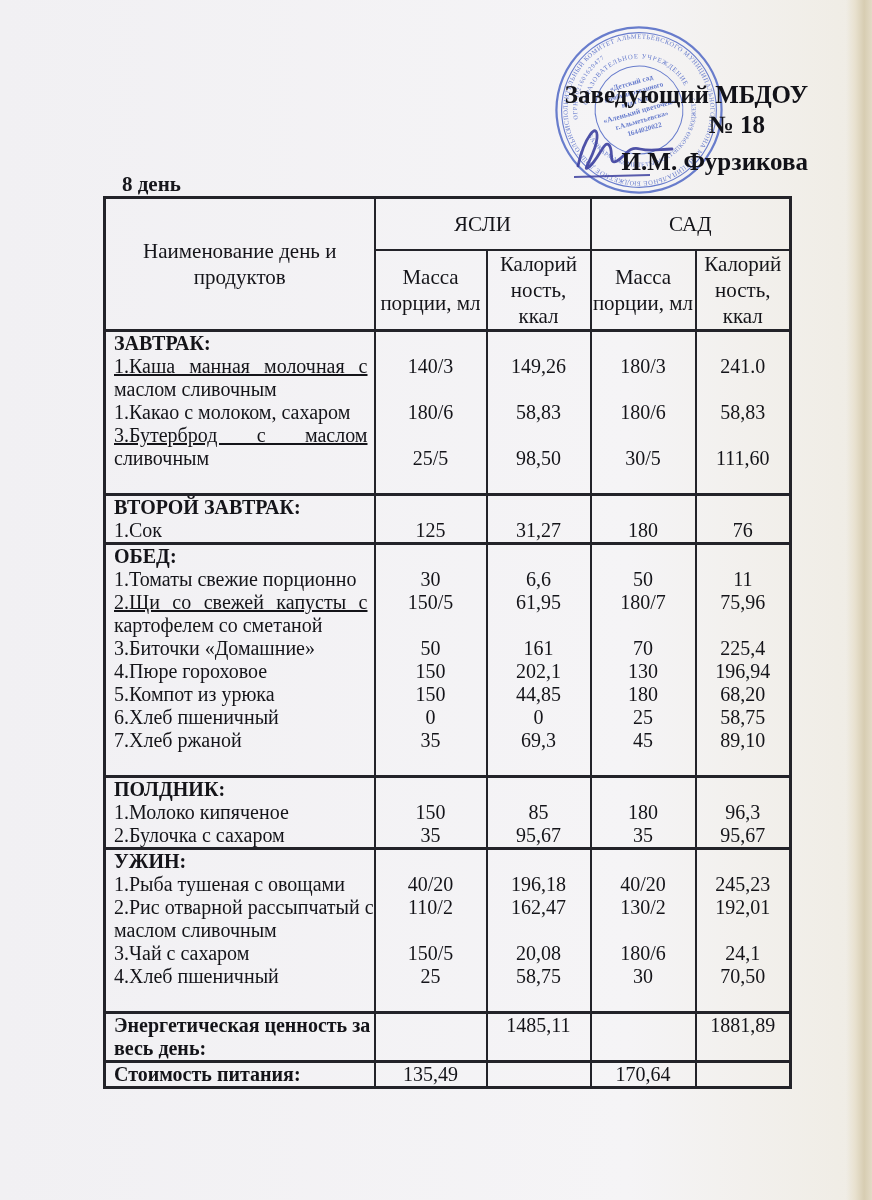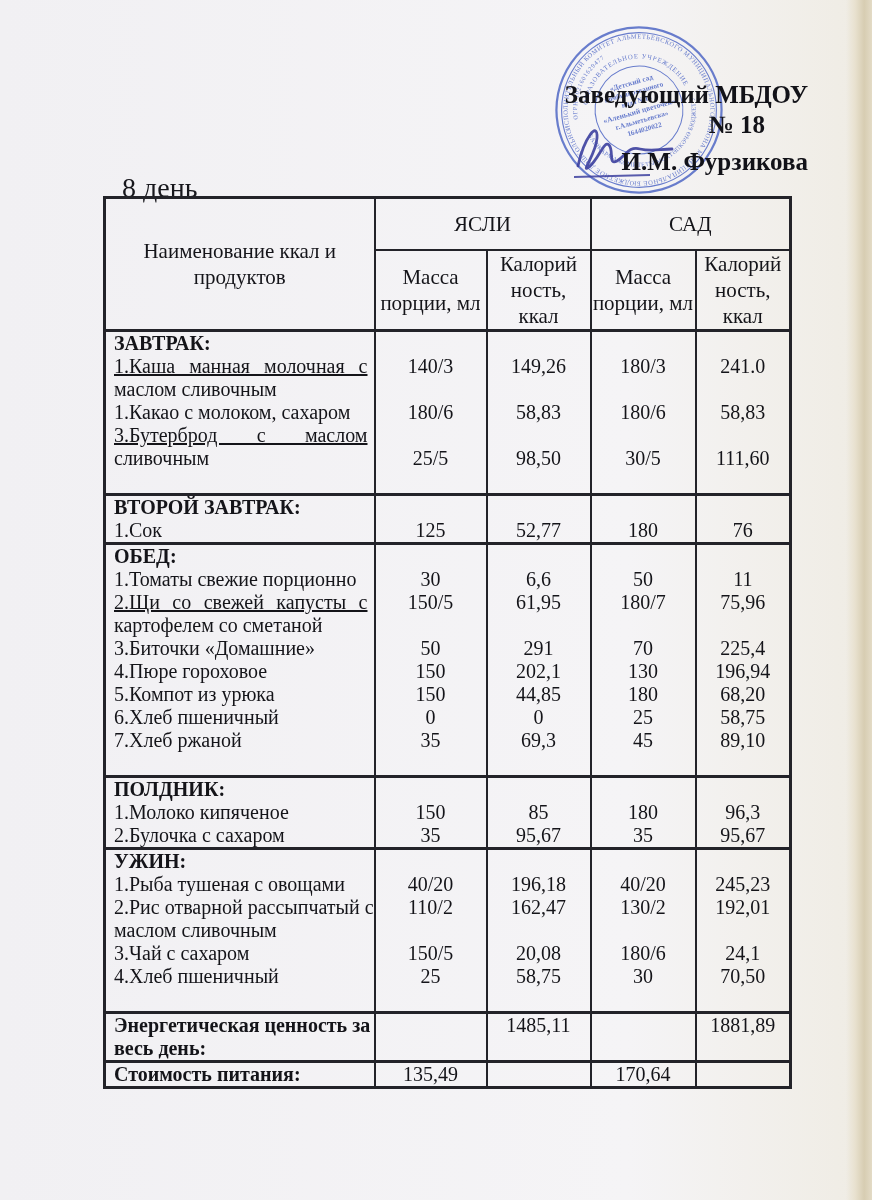--- a/index.html
+++ b/index.html
@@ -14,21 +14,21 @@
   }
   
   .stamp{position:absolute;left:553px;top:24px;width:172px;height:172px;opacity:.82;}
   .signature{position:absolute;left:568px;top:116px;width:140px;height:70px;}
   .head-text{
     position:absolute;top:80px;right:64px;text-align:right;z-index:3;
     font-size:25px;line-height:30px;font-weight:600;color:#121218;
   }
   .head-line2{padding-right:43px;}
   .head-line3{margin-top:7px;}
-  .day-label{position:absolute;left:122px;top:172px;font-size:28px;font-weight:normal;}
+  .day-label{position:absolute;left:122px;top:172px;font-size:21px;font-weight:bold;}
   
   table.menu{
     position:absolute;left:103px;top:196px;width:686px;
     border-collapse:collapse;table-layout:fixed;
     font-size:20px;color:#141419;border:3px solid #232329;
   }
   th,td{border-left:2px solid #232329;border-right:2px solid #232329;padding:0;}
   thead th{font-weight:normal;font-size:21px;vertical-align:middle;text-align:center;
     white-space:pre-line;line-height:26px;border-top:2px solid #232329;border-bottom:2px solid #232329;}
   thead tr.group-row th{height:50px;margin-left:16px;}
@@ -100,21 +100,21 @@
   <table class="menu">
     <colgroup>
       <col style="width:270px">
         <col style="width:112px">
         <col style="width:104px">
         <col style="width:105px">
         <col style="width:95px">
     </colgroup>
     <thead>
       <tr class="group-row">
-        <th rowspan="2">Наименование ккал и
+        <th rowspan="2">Наименование день и
 продуктов</th>
         <th colspan="2">ЯСЛИ</th>
         <th colspan="2">САД</th>
       </tr>
       <tr class="sub-row">
         <th>Масса
 порции, мл</th>
         <th>Калорий
 ность,
 ккал</th>
@@ -180,21 +180,21 @@
         <tr>
           <td class="name bold">ВТОРОЙ ЗАВТРАК:</td>
           <td class="val">&nbsp;</td>
           <td class="val">&nbsp;</td>
           <td class="val">&nbsp;</td>
           <td class="val">&nbsp;</td>
         </tr>
         <tr>
           <td class="name">1.Сок</td>
           <td class="val">125</td>
-          <td class="val">52,77</td>
+          <td class="val">31,27</td>
           <td class="val">180</td>
           <td class="val">76</td>
         </tr>
       </tbody>
       <tbody class="section">
         <tr>
           <td class="name bold">ОБЕД:</td>
           <td class="val">&nbsp;</td>
           <td class="val">&nbsp;</td>
           <td class="val">&nbsp;</td>
@@ -217,21 +217,21 @@
         <tr>
           <td class="name">картофелем со сметаной</td>
           <td class="val">&nbsp;</td>
           <td class="val">&nbsp;</td>
           <td class="val">&nbsp;</td>
           <td class="val">&nbsp;</td>
         </tr>
         <tr>
           <td class="name">3.Биточки «Домашние»</td>
           <td class="val">50</td>
-          <td class="val">291</td>
+          <td class="val">161</td>
           <td class="val">70</td>
           <td class="val">225,4</td>
         </tr>
         <tr>
           <td class="name">4.Пюре гороховое</td>
           <td class="val">150</td>
           <td class="val">202,1</td>
           <td class="val">130</td>
           <td class="val">196,94</td>
         </tr>

